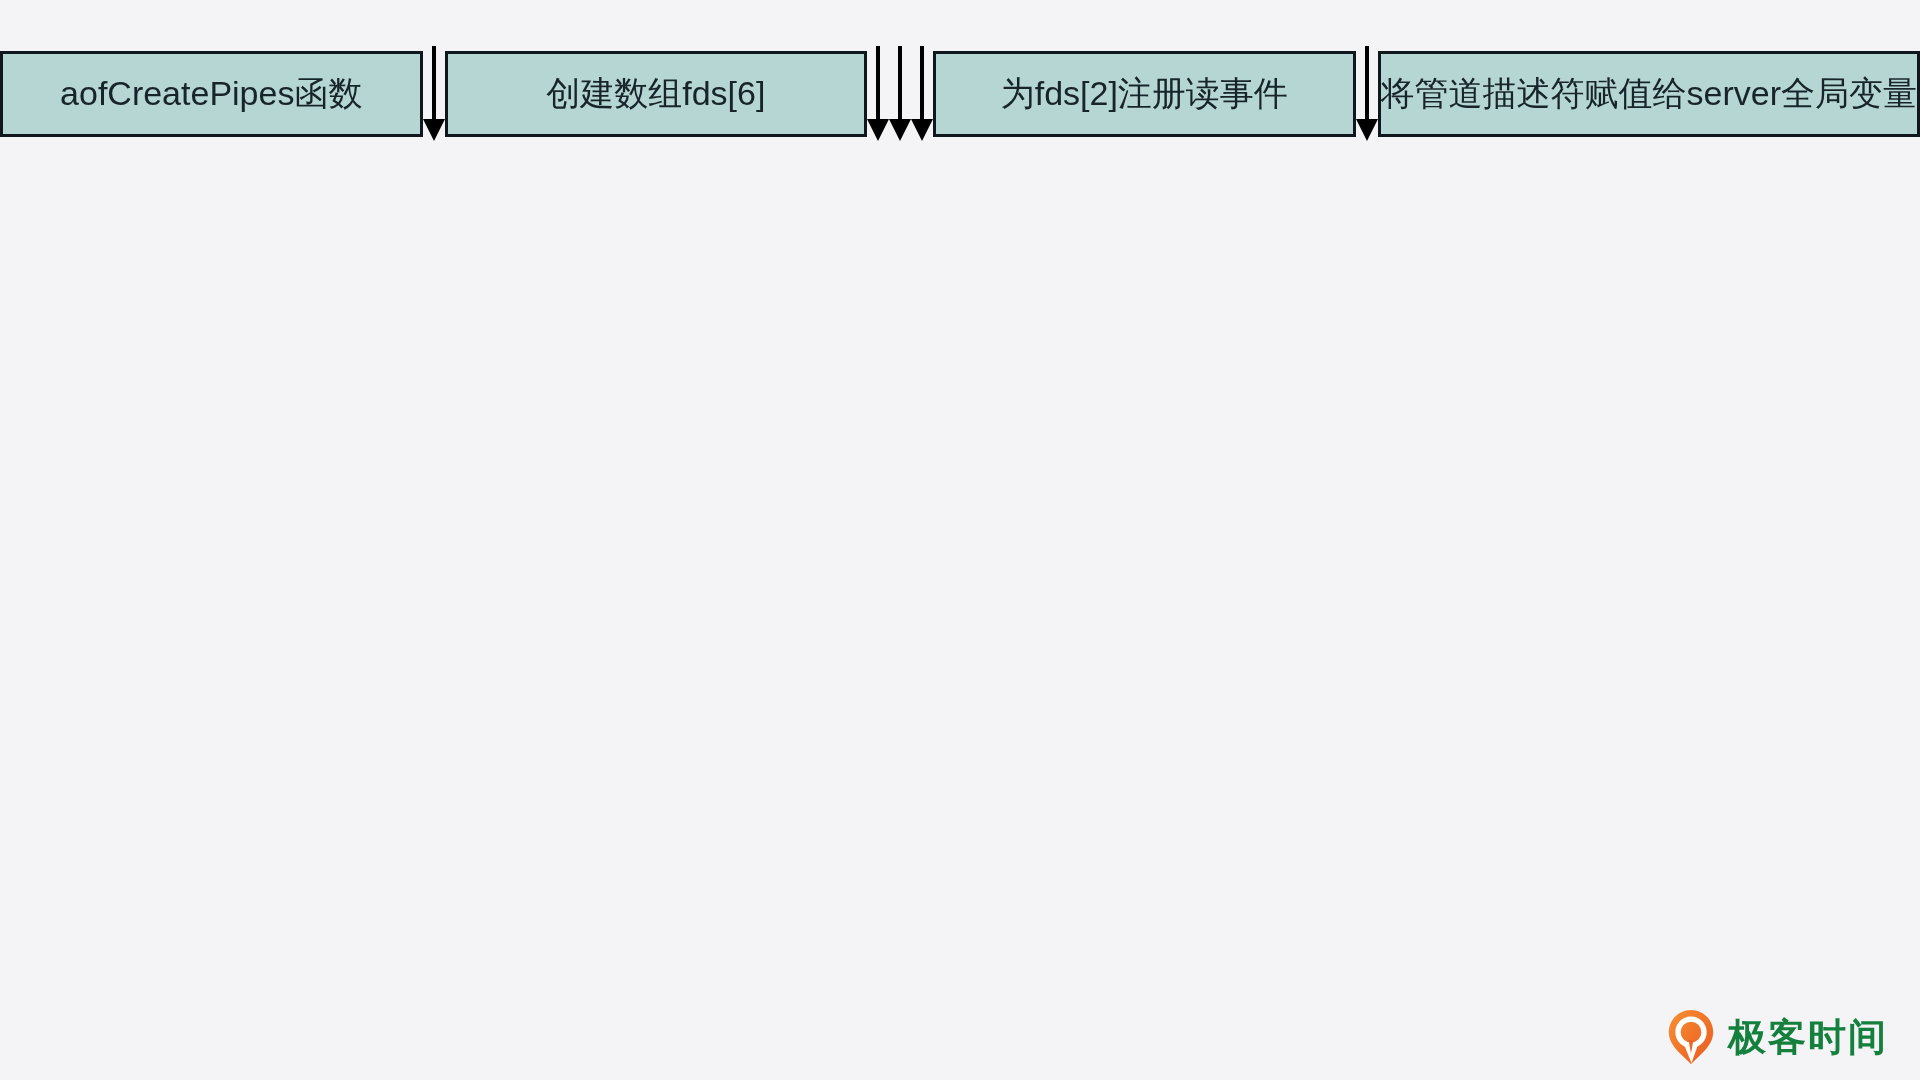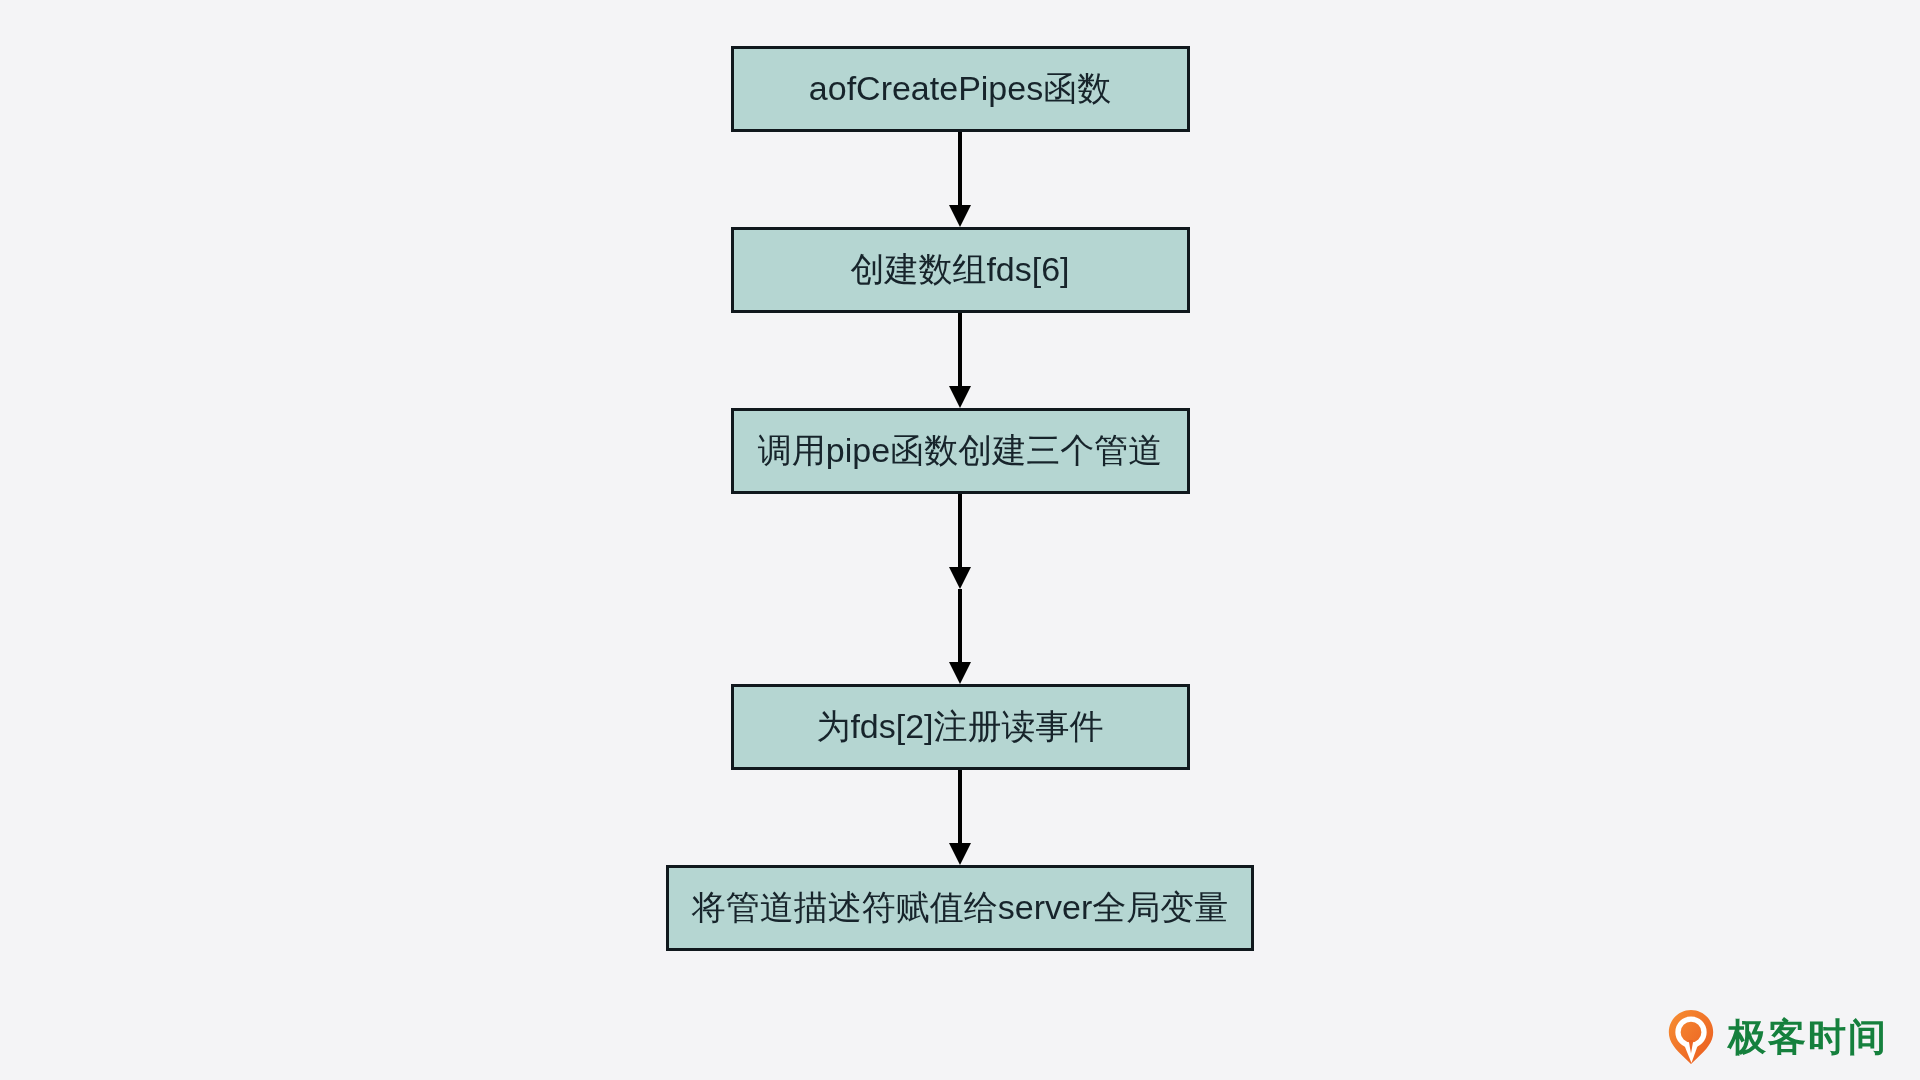--- a/index.html
+++ b/index.html
@@ -13,21 +13,20 @@
     font-family: "Liberation Sans", "DejaVu Sans", sans-serif;
     overflow: hidden;
     position: relative;
   }
   .flow {
     position: absolute;
     top: 46px;
     left: 0;
     width: 100%;
     display: flex;
-    flex-direction: column;
     align-items: center;
   }
   .node {
     box-sizing: border-box;
     height: 86px;
     width: 459px;
     background: #b5d6d2;
     border: 3px solid #10181d;
     display: flex;
     align-items: center;
@@ -96,23 +95,20 @@
 
   <div class="node n1">
     <span class="node-label">创建数组fds[6]</span>
   </div>
 
   <div class="arrow">
     <div class="arrow-shaft"></div>
     <div class="arrow-head"></div>
   </div>
 
-  <div class="node n2">
-    <span class="node-label">调用pipe函数创建三个管道</span>
-  </div>
 
   <div class="arrow">
     <div class="arrow-shaft"></div>
     <div class="arrow-head"></div>
   </div>
 
 
   <div class="arrow">
     <div class="arrow-shaft"></div>
     <div class="arrow-head"></div>

